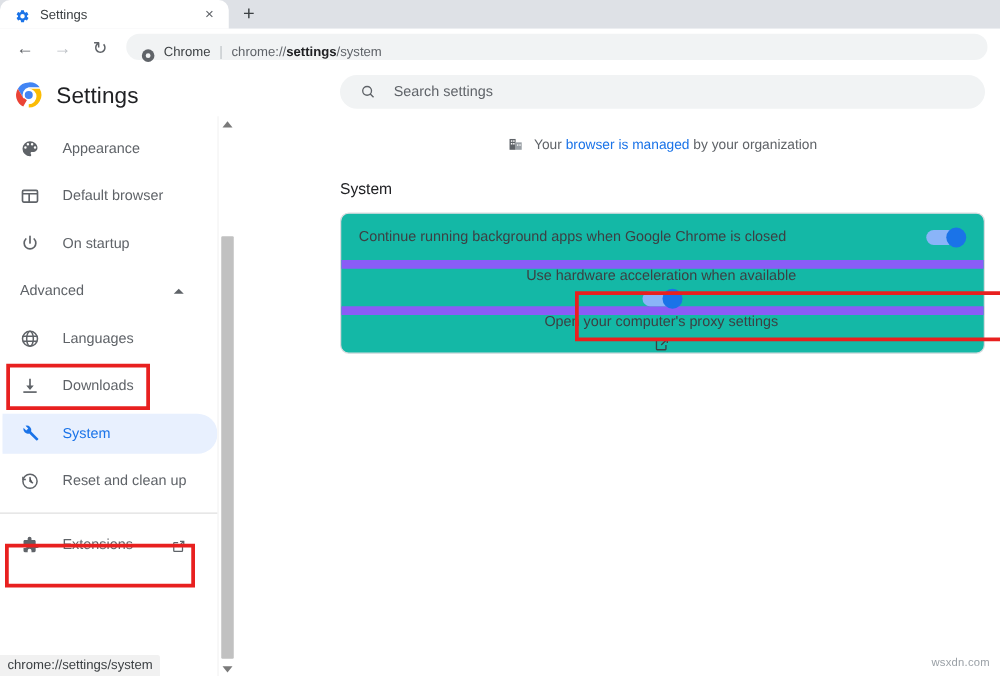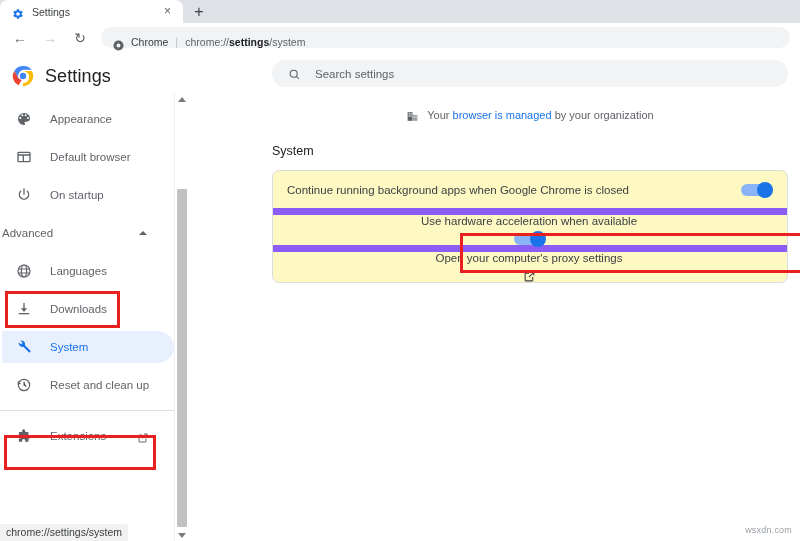--- a/index.html
+++ b/index.html
@@ -93,21 +93,21 @@
     background: #e8f0fe; border-radius: 0 16px 16px 0;
   }
   .nav-item.selected .nav-label { color: #1a73e8; font-weight: 500; }
   .nav-item.selected .nav-ico { color: #1a73e8; }
   .nav-item.selected .nav-ico svg path,
   .nav-item.selected .nav-ico svg g { fill: #1a73e8; }
   .nav-item > * { position: relative; }
 
   .nav-group {
     position: relative; display: flex; align-items: center;
-    height: 38px; padding-left: 2px; cursor: pointer;
+    height: 38px; padding-left: 16px; cursor: pointer;
   }
   .nav-group .nav-label { font-size: 11.5px; color: #5f6368; }
   .group-arrow {
     position: absolute; right: 28px; top: 50%; transform: translateY(-50%);
     width: 0; height: 0; border-left: 4px solid transparent;
     border-right: 4px solid transparent; border-bottom: 4px solid #5f6368;
   }
   .nav-sep {
     margin: 6px 0 6px 0; height: 1px; background: #e0e0e0; width: 175px;
   }
@@ -153,33 +153,33 @@
   .search-row { padding: 8px 12px 0 84px; }
   .search-box {
     height: 27px; background: #f1f3f4; border-radius: 14px;
     display: flex; align-items: center; padding: 12px 16px; gap: 14px;
     cursor: text;
   }
   .search-ico { width: 13px; height: 13px; flex:0 0 auto; display:block; color:#5f6368;}
   .search-ph { font-size: 11.5px; color: #5f6368; }
 
   .managed {
-    display: flex; align-items: flex-start; justify-content: center; gap: 8px;
+    display: flex; align-items: center; justify-content: center; gap: 8px;
     margin-top: 22px; margin-left: 72px;
   }
   .managed-ico { width: 13px; height: 13px; flex:0 0 auto; display:block;}
   .managed-text { font-size: 11px; color: #5f6368; }
   .managed-text a { color: #1a73e8; text-decoration: none; }
 
   .section-title {
     margin: 22px 0 0 84px; font-size: 12.5px; color: #202124; font-weight: 400;
   }
 
   .card {
-    margin: 12px 12px 0 84px; background: #fef9c3;
+    margin: 12px 12px 0 84px; background: #14b8a6;
     border: 1px solid #dadce0; border-radius: 7px; overflow: hidden;
   }
   .row {
     display: flex; align-items: center; justify-content: space-between;
     height: 37px; padding: 0 16px 0 14px; cursor: pointer;
   }
   .row + .row { border-top: 7px solid #8b5cf6; flex-direction: column; }
   .row-label { font-size: 11.5px; color: #3c4043; }
 
   .toggle {

